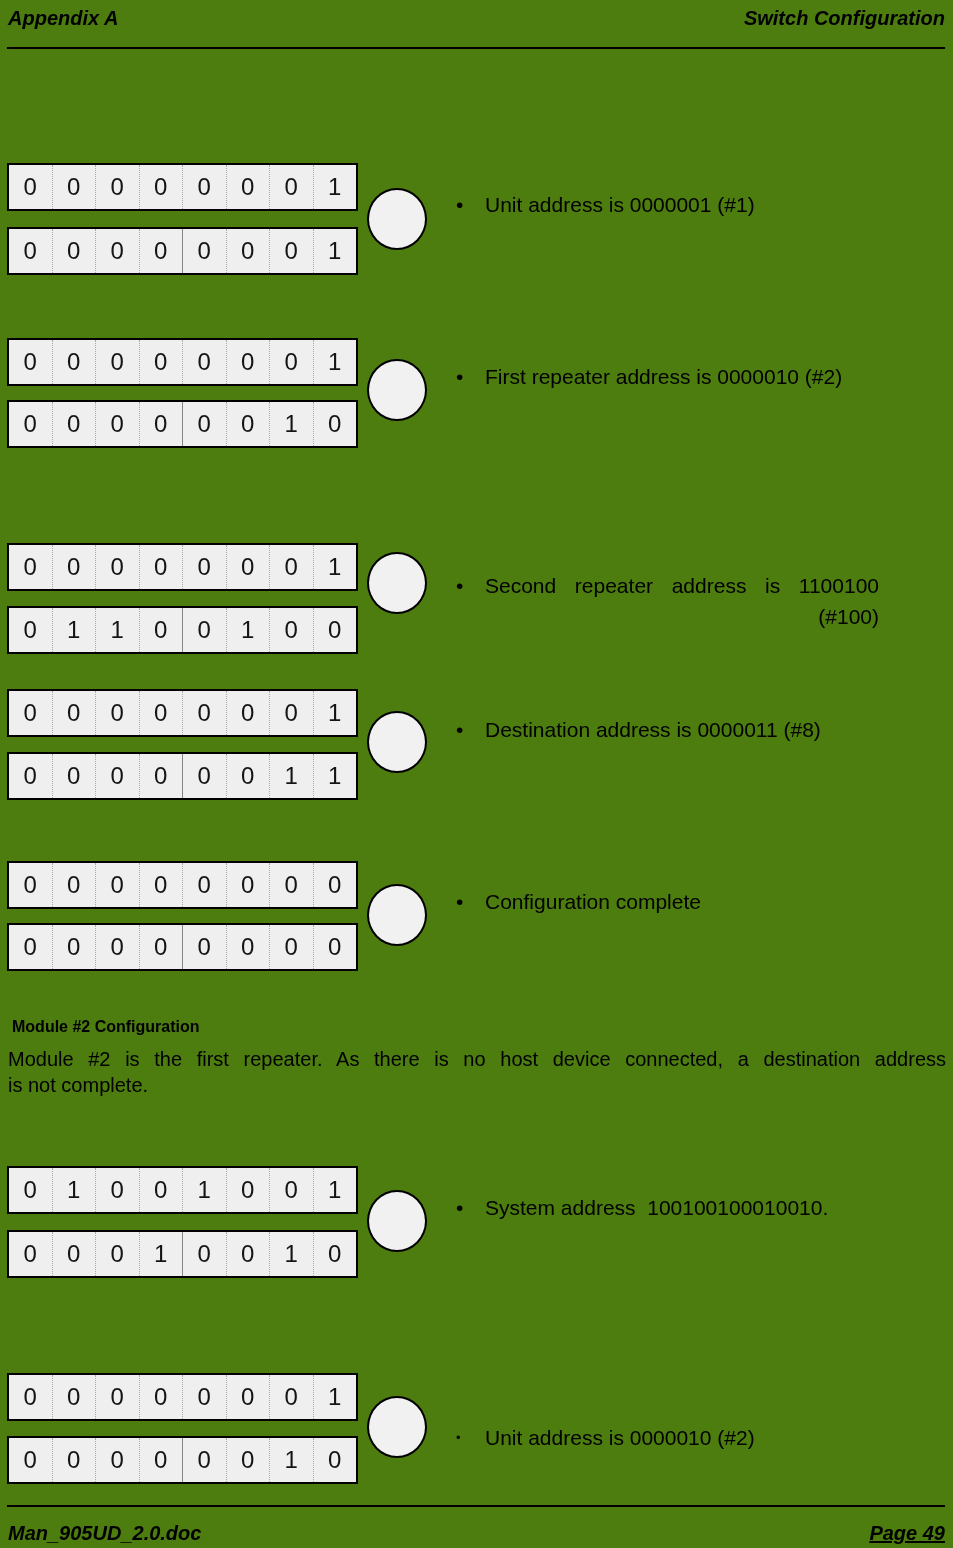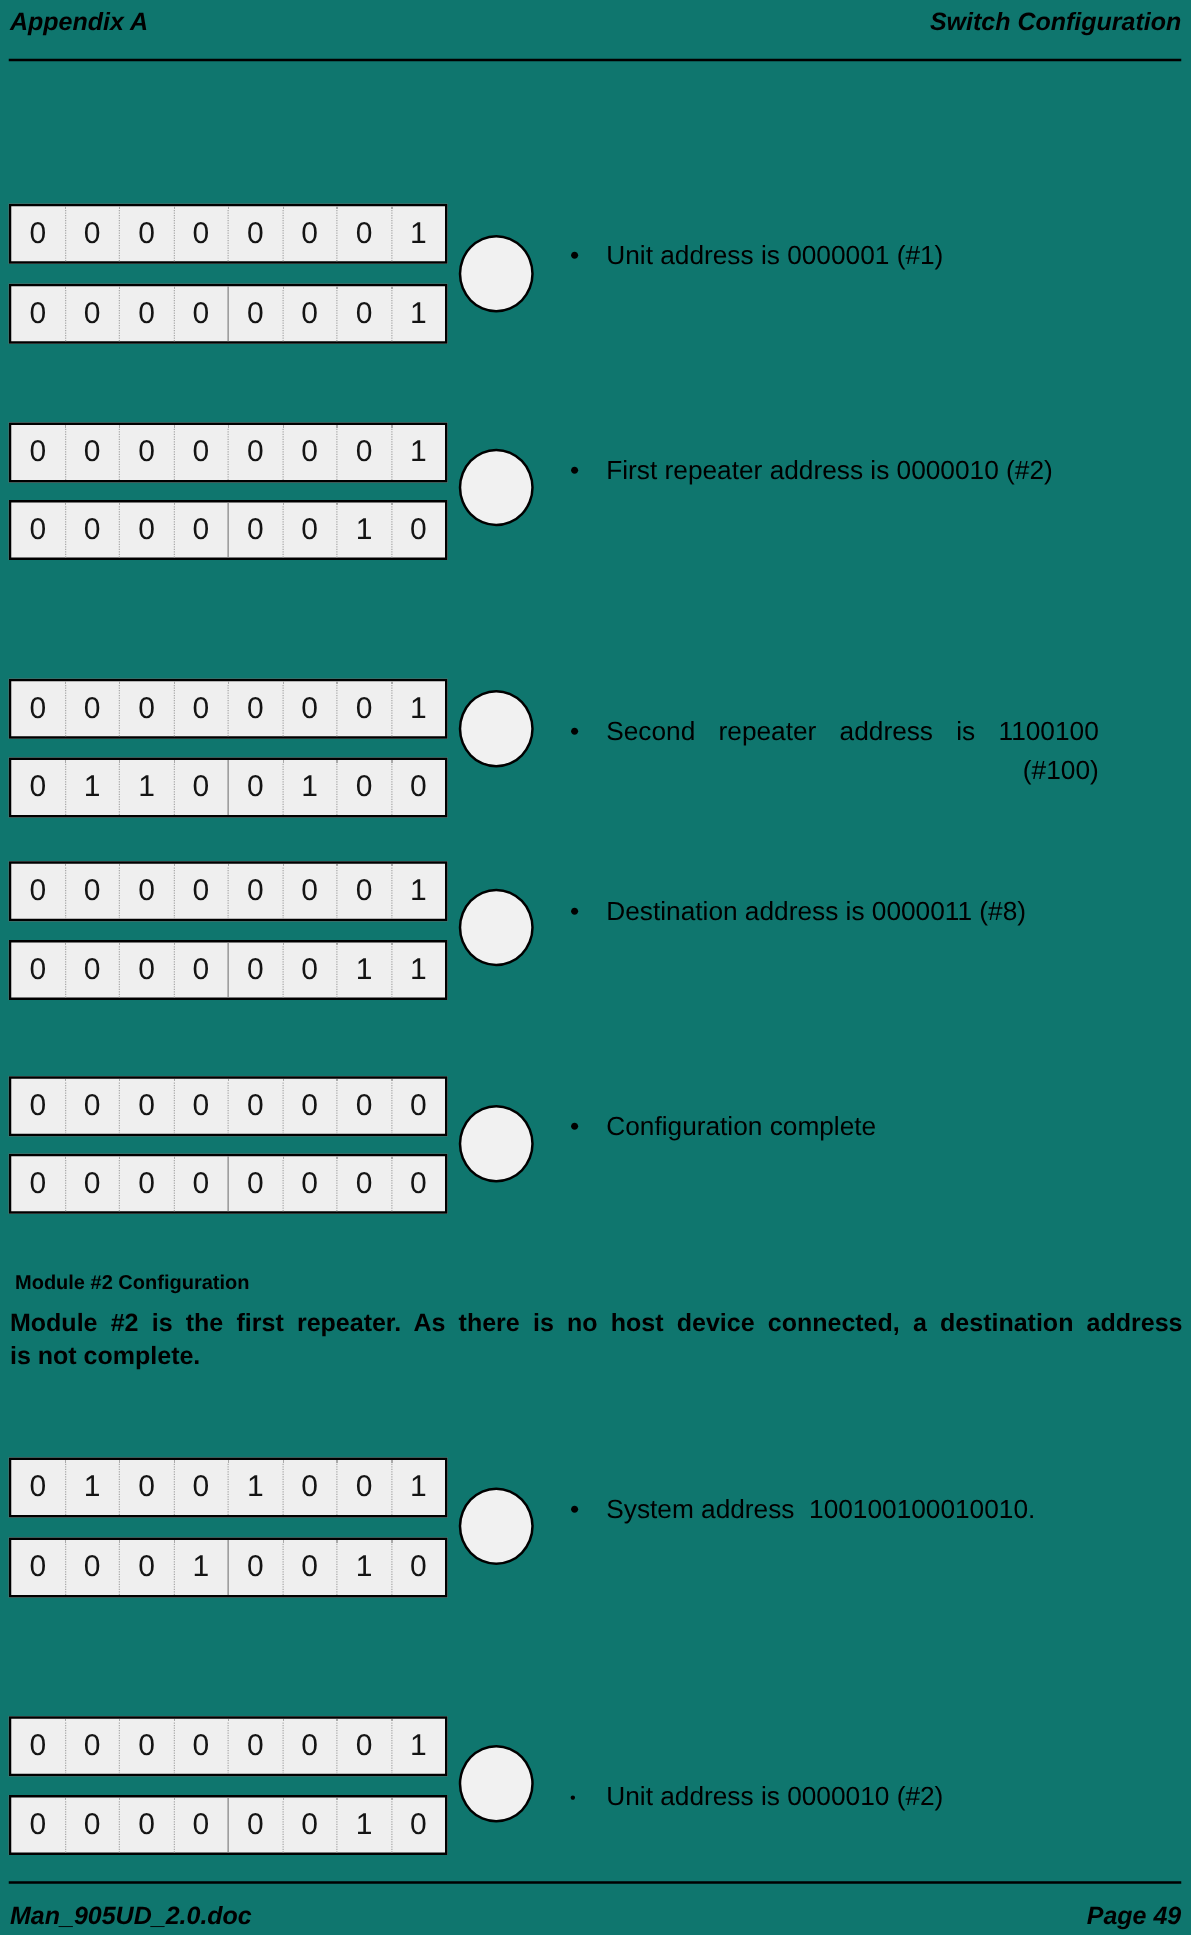--- a/index.html
+++ b/index.html
@@ -1,34 +1,34 @@
 <!DOCTYPE html>
 <html style="--cell-fill: #efefef; --circle-fill: #f1f1f1; --border: #000000; --separator: #a9a9a9;"><head>
 <meta charset="utf-8">
 <style>
   html,body { margin:0; padding:0; background:#ffffff; }
   .page {
     position:relative; width:953px; height:1548px;
-    background:#0f766e; overflow:hidden;
+    background:#4d7c0f; overflow:hidden;
     font-family:"Liberation Sans", sans-serif; color:#000;
   }
   .hdr {
     position:absolute; top:6px;
     font-style:italic; font-weight:700; font-size:20px; line-height:24px;
     white-space:pre;
   }
   .hdr.left { left:8px; }
   .hdr.right { right:8px; }
   .ftr {
     position:absolute; top:1521px;
     font-style:italic; font-weight:700; font-size:20px; line-height:24px;
     white-space:pre;
   }
   .ftr.left { left:8px; }
-  .ftr.right { right:8px; }
+  .ftr.right { right:8px;text-decoration:underline; }
   .rule {
     position:absolute; left:7px; right:8px; height:0;
     border-top:2px solid #000;
   }
   .switch-row {
     position:absolute; left:7px; width:351px; height:48px;
     box-sizing:border-box;
     background:var(--cell-fill, #efefef);
     border:2px solid var(--border, #000);
     display:flex;
@@ -57,21 +57,21 @@
   .note.wrap .nline:first-child {
     width:394px; text-align:justify; text-align-last:justify;
   }
   .note.small .dot { font-size:13px; line-height:24px; }
   .sec-heading {
     position:absolute; left:8px; top:1012px; margin:4px;
     font-size:16px; font-weight:700; line-height:22px;
   }
   .paragraph {
     position:absolute; left:8px; top:1046px; width:938px;
-    font-size:20px; line-height:26px;font-weight:bold;
+    font-size:20px; line-height:26px;
   }
   .pline { display:block; }
   .pline.j { text-align:justify; text-align-last:justify; }
 </style>
 </head>
 <body>
 
 <div class="page">
   <div class="hdr left">Appendix A</div>
   <div class="hdr right">Switch Configuration</div>

